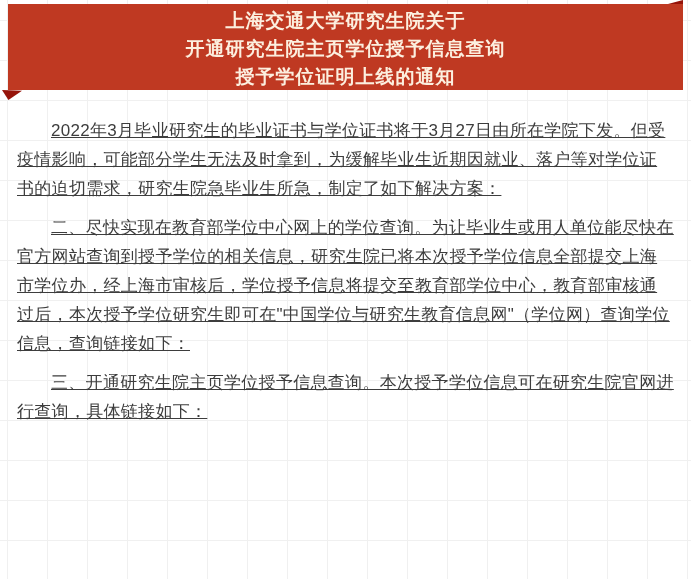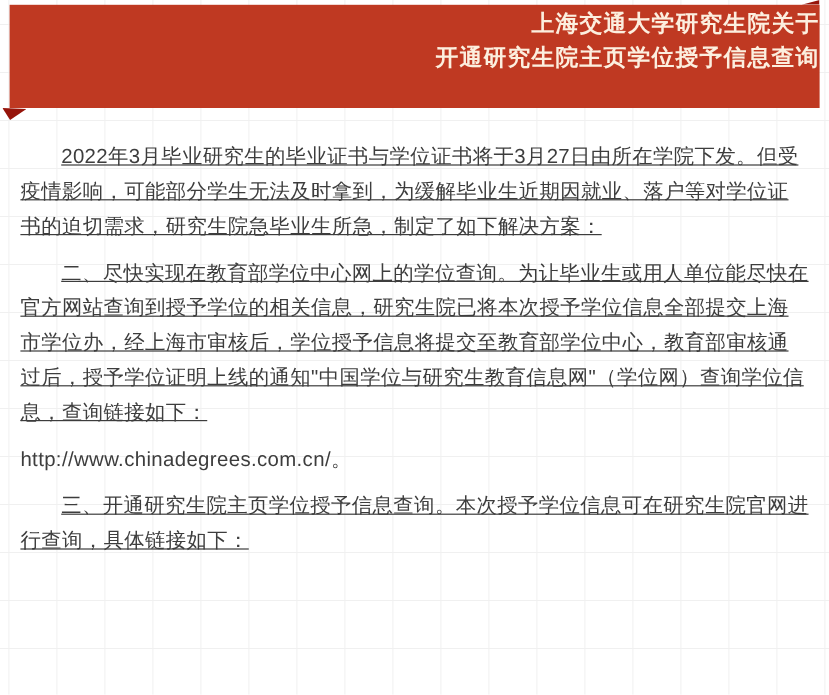--- a/index.html
+++ b/index.html
@@ -41,21 +41,20 @@
     padding-top: 3px;
   }
 
   .banner-line {
     color: var(--banner-text, #fcefdf);
     font-size: 19px;
     font-weight: bold;
     line-height: 28px;
     letter-spacing: 1px;
     white-space: nowrap;
-    text-align: right;
   }
 
   .fold {
     position: absolute;
     background: var(--banner-fold, #96140a);
   }
 
   .fold-left {
     left: -6px;
     top: 100%;
@@ -97,23 +96,23 @@
 </head>
 <body>
 
 <div class="stage">
 
   <div class="banner">
     <div class="fold fold-left"></div>
     <div class="fold fold-right"></div>
     <div class="banner-line">上海交通大学研究生院关于</div>
     <div class="banner-line">开通研究生院主页学位授予信息查询</div>
+    <div class="banner-line">授予学位证明上线的通知</div>
   </div>
 
   <div class="doc">
 
   <p class="para indent">2022年3月毕业研究生的毕业证书与学位证书将于3月27日由所在学院下发。但受疫情影响，可能部分学生无法及时拿到，为缓解毕业生近期因就业、落户等对学位证书的迫切需求，研究生院急毕业生所急，制定了如下解决方案：</p>
-      <p class="para indent">二、尽快实现在教育部学位中心网上的学位查询。为让毕业生或用人单位能尽快在官方网站查询到授予学位的相关信息，研究生院已将本次授予学位信息全部提交上海市学位办，经上海市审核后，学位授予信息将提交至教育部学位中心，教育部审核通过后，授予学位证明上线的通知"中国学位与研究生教育信息网"（学位网）查询学位信息，查询链接如下：</p>
-      <p class="para">http://www.chinadegrees.com.cn/。</p>
+      <p class="para indent">二、尽快实现在教育部学位中心网上的学位查询。为让毕业生或用人单位能尽快在官方网站查询到授予学位的相关信息，研究生院已将本次授予学位信息全部提交上海市学位办，经上海市审核后，学位授予信息将提交至教育部学位中心，教育部审核通过后，本次授予学位研究生即可在"中国学位与研究生教育信息网"（学位网）查询学位信息，查询链接如下：</p>
       <p class="para indent">三、开通研究生院主页学位授予信息查询。本次授予学位信息可在研究生院官网进行查询，具体链接如下：</p>
     </div>
 
 </div>
 
 </body></html>

